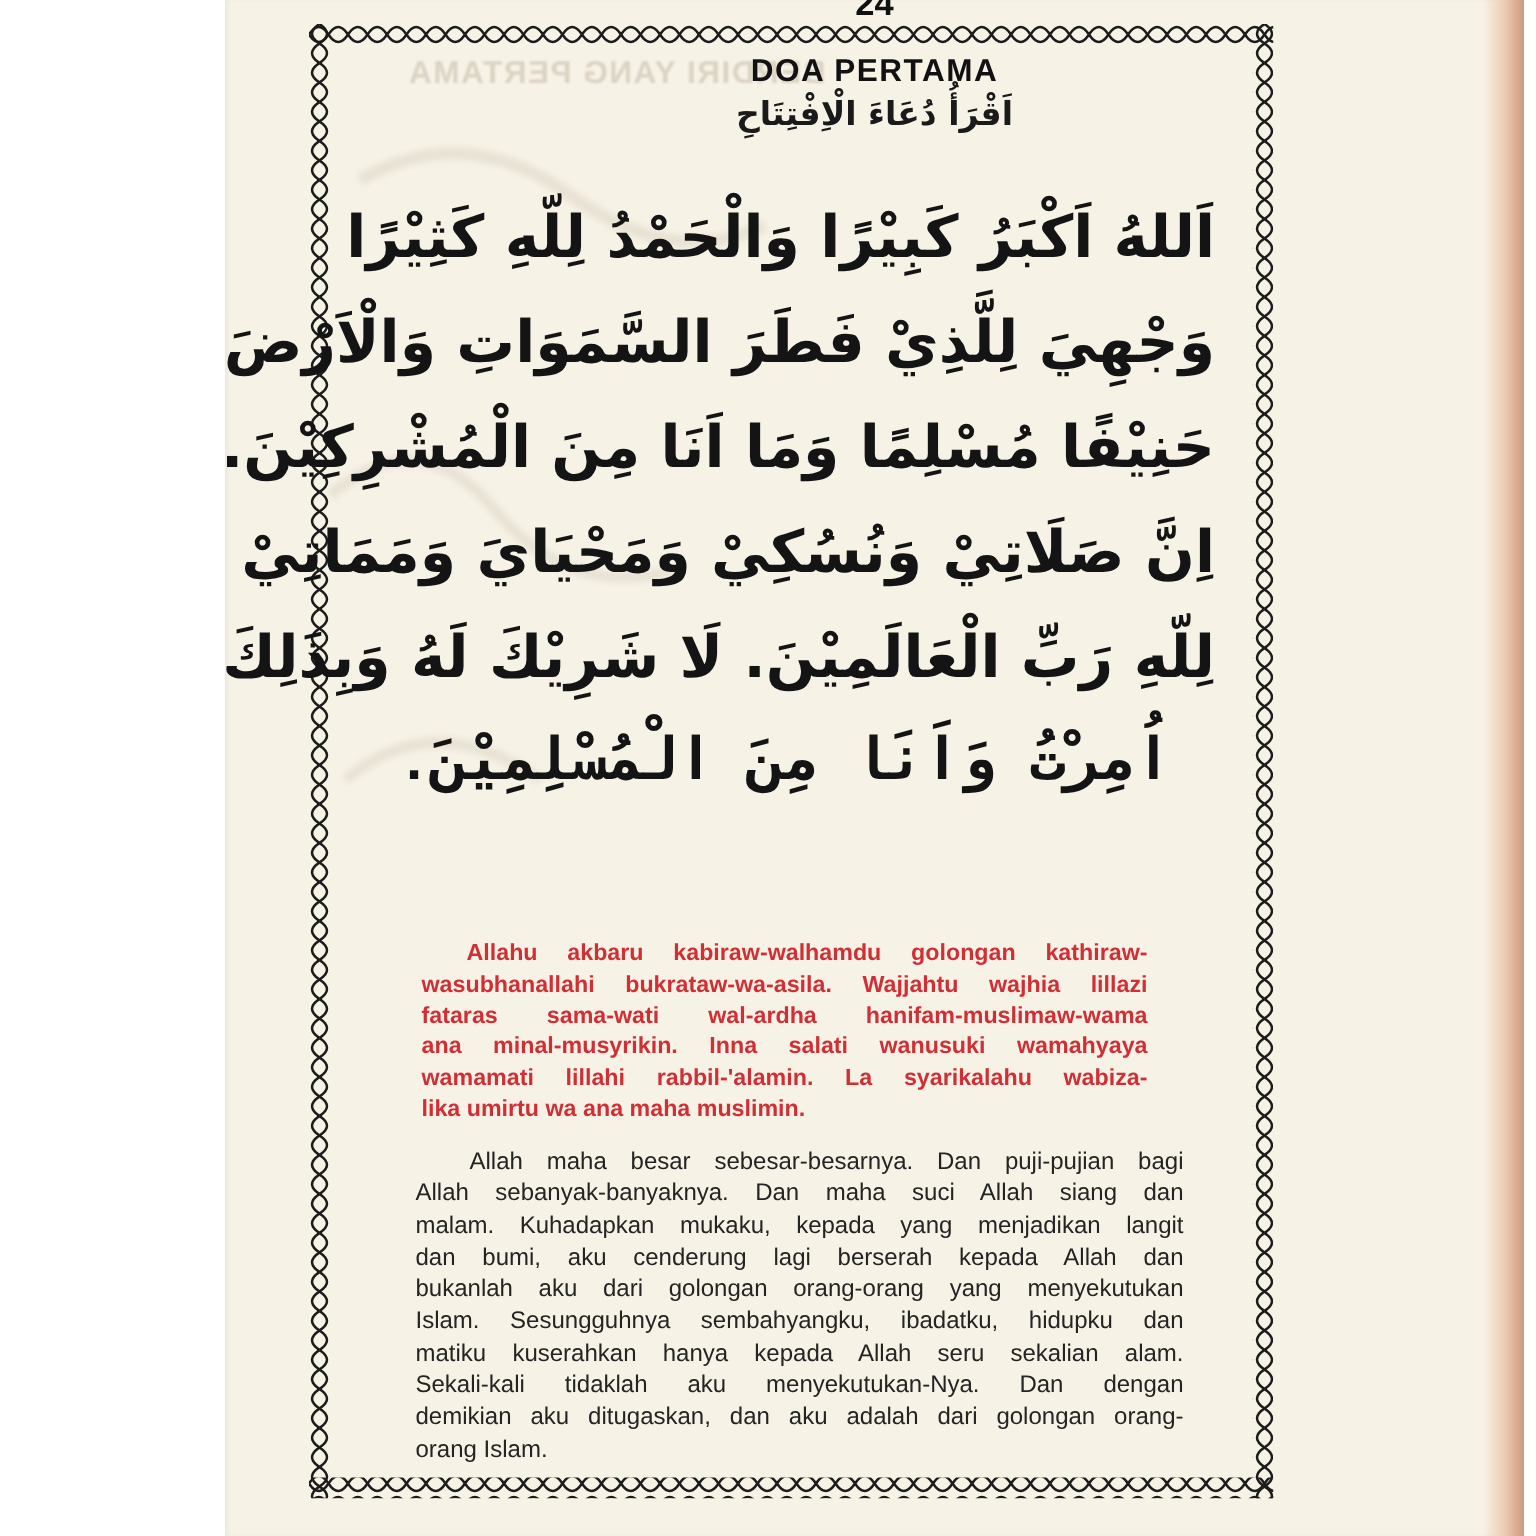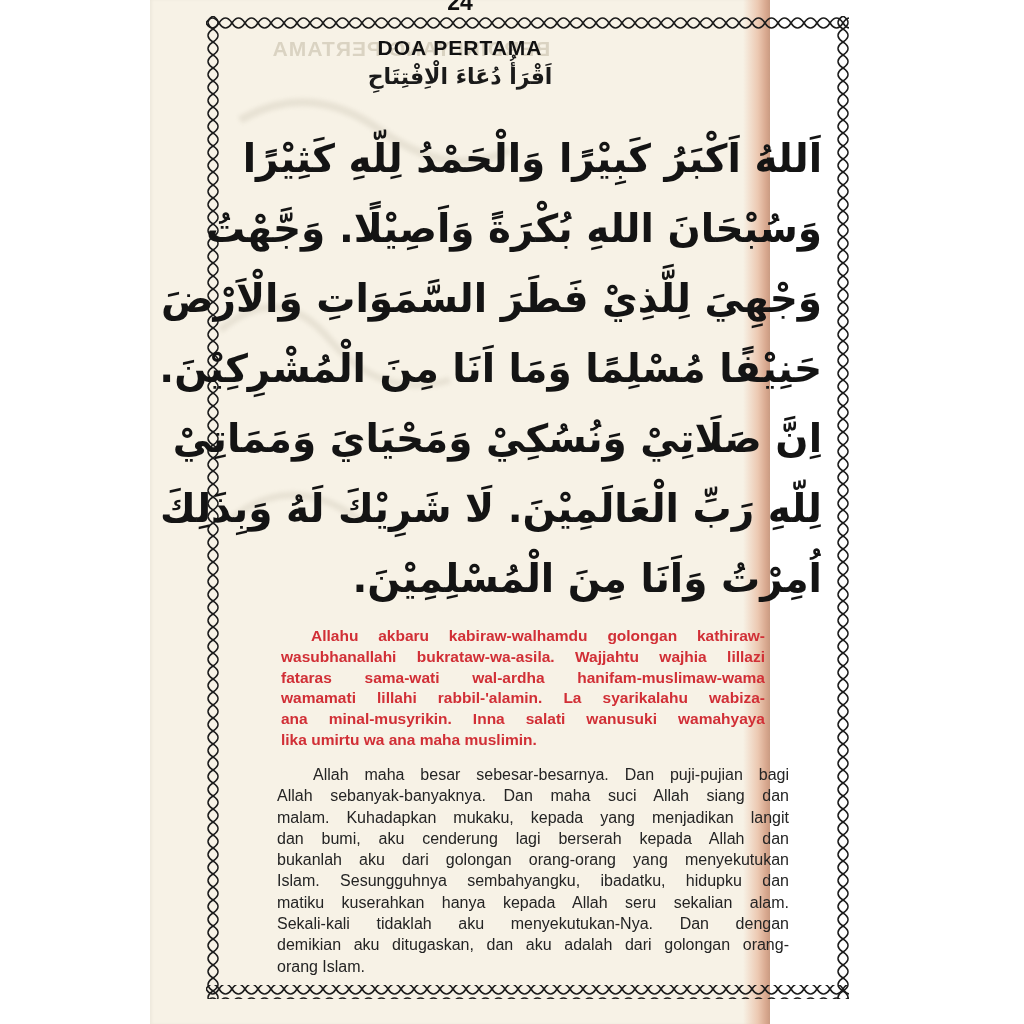--- a/index.html
+++ b/index.html
@@ -5,21 +5,21 @@
   html,body { margin:0; padding:0; }
   body {
     width:1024px; height:1024px;
     background:#ffffff;
     overflow:hidden;
     position:relative;
     font-family:"Liberation Sans", sans-serif;
   }
   .page {
     position:absolute; left:150px; top:0;
-    width:620px; height:1024px;
+    width:866px; height:1024px;
     background:#f7f2e6;
     box-shadow:inset 2px 0 3px rgba(0,0,0,0.04);
   }
   .page-edge {
     position:absolute; top:0; right:0; width:27px; height:100%;
     background:linear-gradient(to right, rgba(216,168,143,0) 0%, #ecc9b2 55%, #d8a88f 85%, #c99b82 100%);
   }
   .page-num {
     position:absolute; top:-11px; left:0; width:100%;
     text-align:center; font-size:23px; font-weight:bold; color:#111;
@@ -39,27 +39,27 @@
     text-align:center; font-size:21px; font-weight:bold;
     letter-spacing:1px; color:#111;
   }
   .subtitle {
     position:absolute; top:64px; left:0; width:100%;
     text-align:center; direction:rtl;
     font-family:"DejaVu Sans", sans-serif;
     font-size:22px; font-weight:bold; color:#1a1a1a;
   }
   .arabic-block {
-    position:absolute; top:124px; left:97px; width:575px;
+    position:absolute; top:124px; left:85px; width:575px;
     direction:rtl;
     font-family:"DejaVu Sans", sans-serif;
     font-size:39px; font-weight:bold; color:#141414;
   }
   .arabic-line { height:70px; line-height:70px; text-align:center; white-space:nowrap; }
-  .arabic-line.last { text-align:right; }
+  .arabic-line.last { text-align:center;font-family:Liberation Mono, monospace; }
   .red-block {
     position:absolute; top:626px; left:131px; width:484px;
     font-size:15.5px; font-weight:bold; line-height:20.8px;
     color:#d12f36;
   }
   .black-block {
     position:absolute; top:764px; left:127px; width:512px;
     font-size:16px; line-height:21.3px; color:#242424;
   }
   .jline { text-align:justify; text-align-last:justify; }
@@ -100,34 +100,33 @@
     <rect x="0" y="0" width="14" height="983" fill="url(#ropeV)"></rect>
     <rect x="629" y="0" width="14" height="983" fill="url(#ropeV)"></rect>
   </svg>
 
   <div class="title">DOA PERTAMA</div>
 
   <div class="subtitle" dir="rtl">اَقْرَأُ دُعَاءَ الْاِفْتِتَاحِ</div>
 
   <div class="arabic-block" dir="rtl">
       <div class="arabic-line first">اَللهُ اَكْبَرُ كَبِيْرًا وَالْحَمْدُ لِلّهِ كَثِيْرًا</div>
-      <div class="arabic-line">وَسُبْحَانَ اللهِ بُكْرَةً وَاَصِيْلًا. وَجَّهْتُ</div>
       <div class="arabic-line">وَجْهِيَ لِلَّذِيْ فَطَرَ السَّمَوَاتِ وَالْاَرْضَ</div>
       <div class="arabic-line">حَنِيْفًا مُسْلِمًا وَمَا اَنَا مِنَ الْمُشْرِكِيْنَ.</div>
       <div class="arabic-line">اِنَّ صَلَاتِيْ وَنُسُكِيْ وَمَحْيَايَ وَمَمَاتِيْ</div>
       <div class="arabic-line">لِلّهِ رَبِّ الْعَالَمِيْنَ. لَا شَرِيْكَ لَهُ وَبِذَلِكَ</div>
       <div class="arabic-line last">اُمِرْتُ وَاَنَا مِنَ الْمُسْلِمِيْنَ.</div>
     </div>
 
   <div class="red-block">
       <div class="jline first">Allahu akbaru kabiraw-walhamdu golongan kathiraw-</div>
       <div class="jline">wasubhanallahi bukrataw-wa-asila. Wajjahtu wajhia lillazi</div>
       <div class="jline">fataras sama-wati wal-ardha hanifam-muslimaw-wama</div>
+      <div class="jline">ana minal-musyrikin. Inna salati wanusuki wamahyaya</div>
       <div class="jline">wamamati lillahi rabbil-'alamin. La syarikalahu wabiza-</div>
-      <div class="jline">ana minal-musyrikin. Inna salati wanusuki wamahyaya</div>
       <div class="jline last">lika umirtu wa ana maha muslimin.</div>
     </div>
 
   <div class="black-block">
       <div class="jline first">Allah maha besar sebesar-besarnya. Dan puji-pujian bagi</div>
       <div class="jline">Allah sebanyak-banyaknya. Dan maha suci Allah siang dan</div>
       <div class="jline">malam. Kuhadapkan mukaku, kepada yang menjadikan langit</div>
       <div class="jline">dan bumi, aku cenderung lagi berserah kepada Allah dan</div>
       <div class="jline">bukanlah aku dari golongan orang-orang yang menyekutukan</div>
       <div class="jline">Islam. Sesungguhnya sembahyangku, ibadatku, hidupku dan</div>

